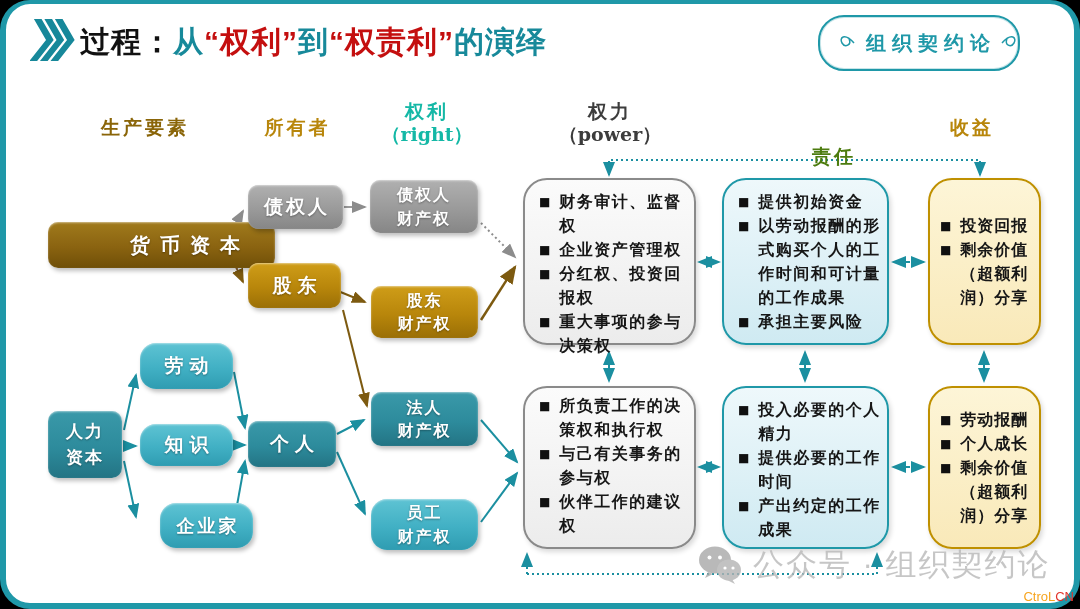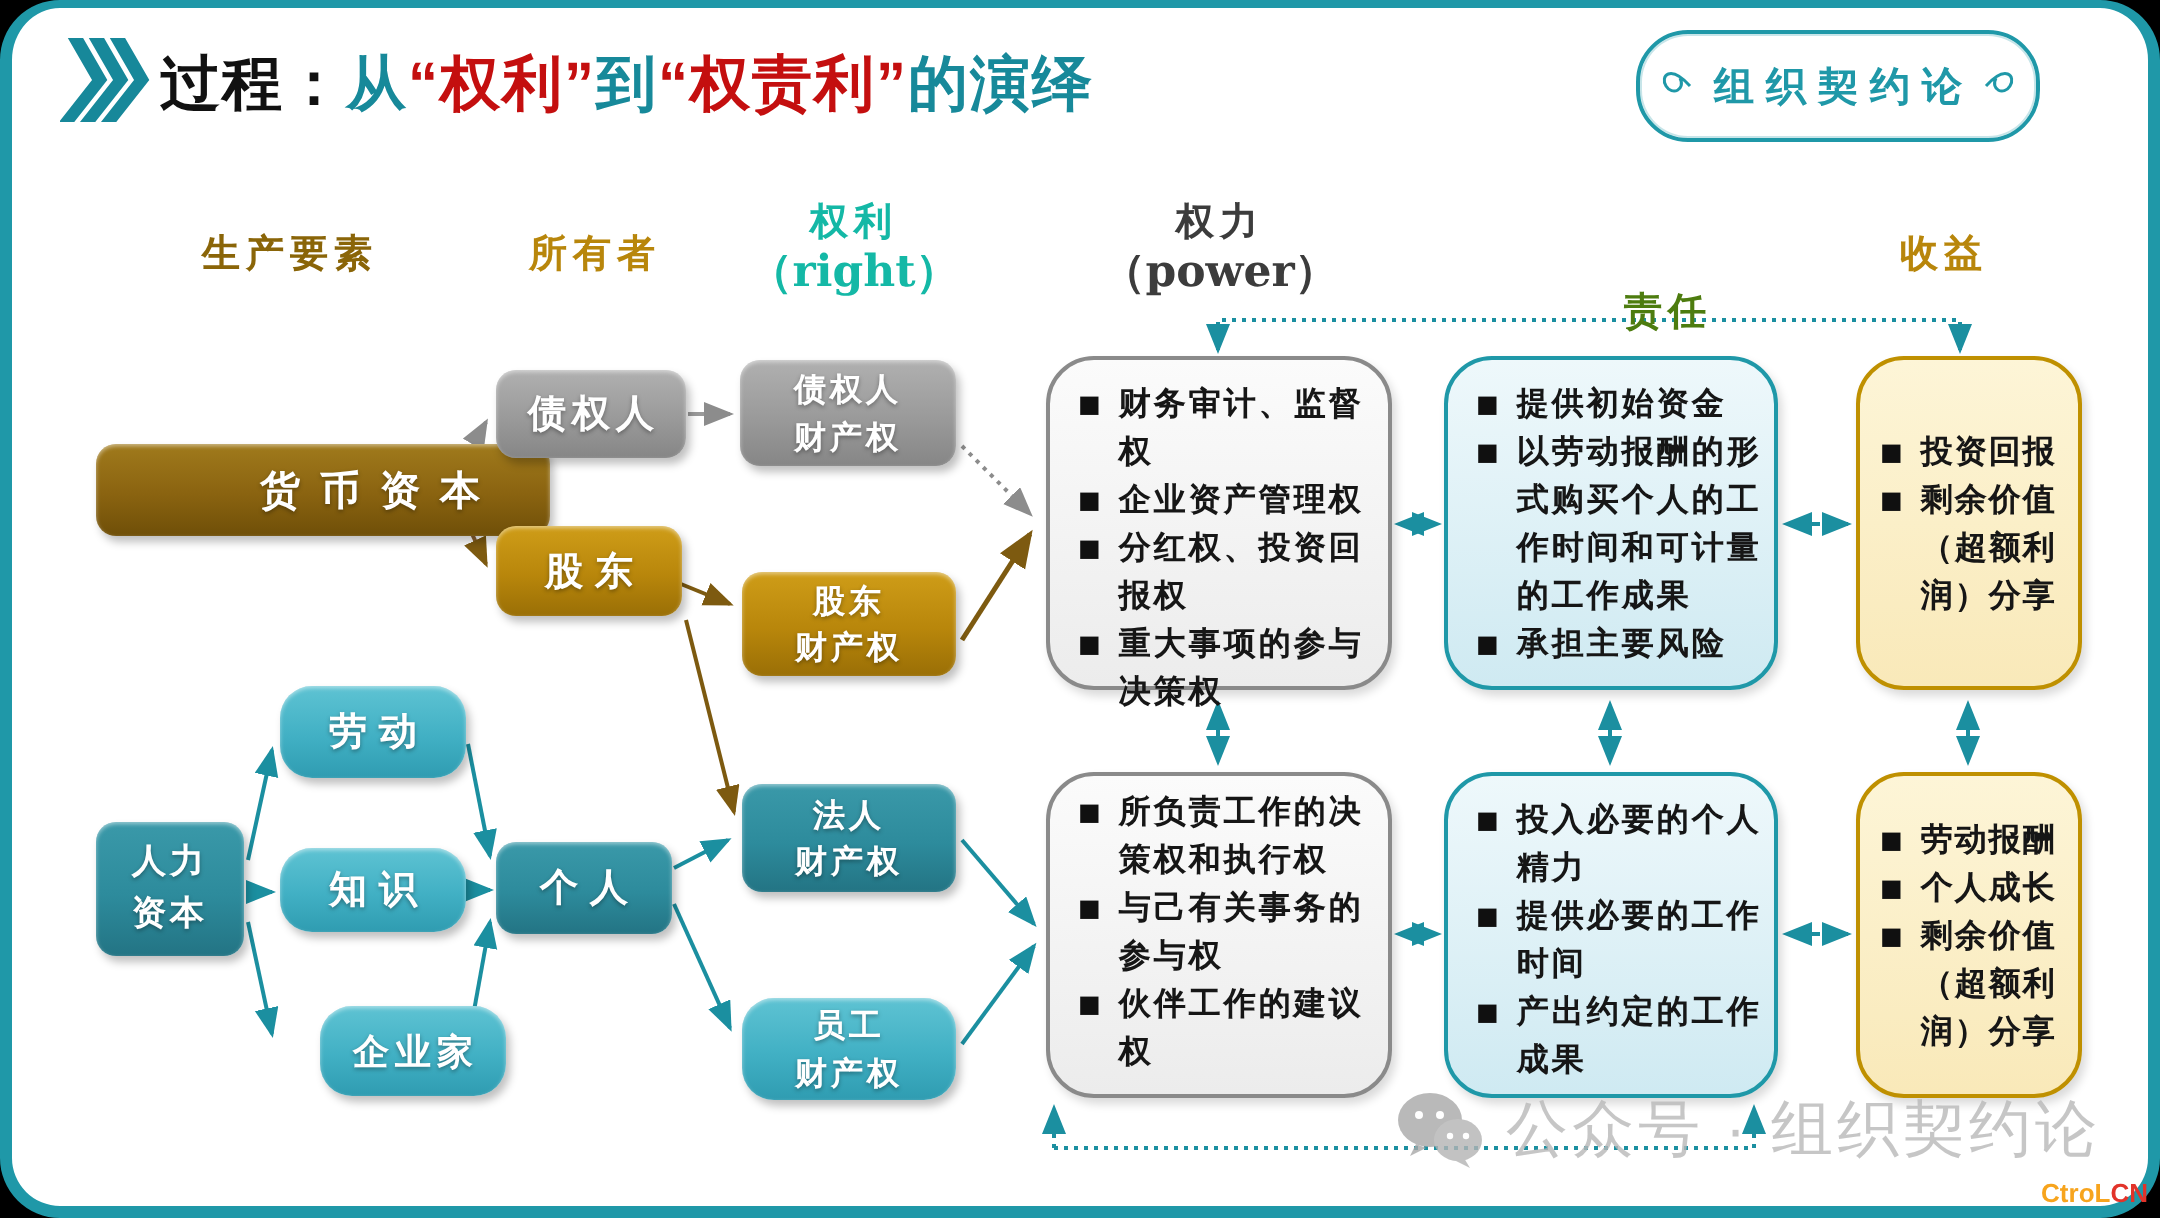--- a/index.html
+++ b/index.html
@@ -10,29 +10,29 @@
   .connectors{position:absolute;left:0;top:0;z-index:2;pointer-events:none;}
 
   
   .title{position:absolute;left:80px;top:22px;font-size:30px;font-weight:800;letter-spacing:1px;
          z-index:3;white-space:nowrap;}
   .tp0{color:#111111}.tp1{color:#17899a}.tp2{color:#c40f0f}.tp3{color:#17899a}
   .tp4{color:#c40f0f}.tp5{color:#17899a}
   .chev{position:absolute;left:30px;top:19px;z-index:3;}
   .badge{position:absolute;left:818px;top:15px;width:198px;height:52px;z-index:3;
          border:2px solid #1f98a8;border-radius:26px;box-shadow:0 0 0 1px rgba(31,152,168,.25) inset;
-         display:flex;align-items:center;justify-content:center;gap:4px;background:#fff;}
+         display:flex;align-items:center;justify-content:flex-end;gap:4px;background:#fff;}
   .badge-text{font-family:"Liberation Serif",serif;font-weight:bold;font-size:20px;color:#1f98a8;
          letter-spacing:6px;text-indent:6px;}
   .badge-orn{flex:0 0 auto;}
 
   
   .hdr{position:absolute;text-align:center;font-family:"DejaVu Serif",serif;font-weight:bold;
        font-size:19px;letter-spacing:3px;line-height:1.2;z-index:3;}
-  .hdr .sub{display:block;letter-spacing:0;font-size:22px;}
+  .hdr .sub{display:block;letter-spacing:0;font-size:19px;}
 
   
   .node{position:absolute;border-radius:10px;color:#fff;font-family:"DejaVu Serif",serif;
         font-weight:bold;display:flex;flex-direction:column;align-items:center;justify-content:center;
         text-align:center;z-index:3;text-shadow:0 1px 2px rgba(0,0,0,.35);
         box-shadow:inset 0 1px 2px rgba(255,255,255,.5),2px 3px 4px rgba(0,0,0,.25);}
   .c-brown{background:linear-gradient(180deg,#a07a1c 0%,#8a6310 55%,#6f4f08 100%);}
   .c-gray {background:linear-gradient(180deg,#b0b0b0 0%,#9a9a9a 55%,#868686 100%);}
   .c-gold {background:linear-gradient(180deg,#cf9d18 0%,#b8860b 55%,#9a6f06 100%);}
   .c-teald{background:linear-gradient(180deg,#3a99a9 0%,#2d8b9c 55%,#237484 100%);}
@@ -51,21 +51,21 @@
            padding:10px 6px 6px 14px;}
   .d-benefit{background:linear-gradient(180deg,#fdf5d7,#f9e9b9);border:2px solid #bf9000;
            padding:8px 4px 8px 10px;justify-content:center;}
   .d-benefit li{letter-spacing:1px;}
 
   
   .wm{position:absolute;left:698px;top:544px;z-index:4;display:flex;align-items:center;gap:11px;
       opacity:.8;}
   .wm-text{font-size:31px;color:#b9b9b9;letter-spacing:2px;font-family:"Liberation Sans",sans-serif;
       white-space:nowrap;}
-  .corner{position:absolute;right:6px;top:589px;z-index:6;font-size:13px;font-weight:bold;
+  .corner{position:absolute;right:6px;top:589px;z-index:6;font-size:13px;font-weight:normal;
       font-family:"Liberation Sans",sans-serif;white-space:nowrap;}
   .corner .p1{color:#f7a41d}.corner .p2{color:#e2332a}
 </style>
 </head>
 <body>
 
 <div class="stage">
   <div class="panel"></div>
 
   <svg class="connectors" width="1080" height="609" viewBox="0 0 1080 609">

